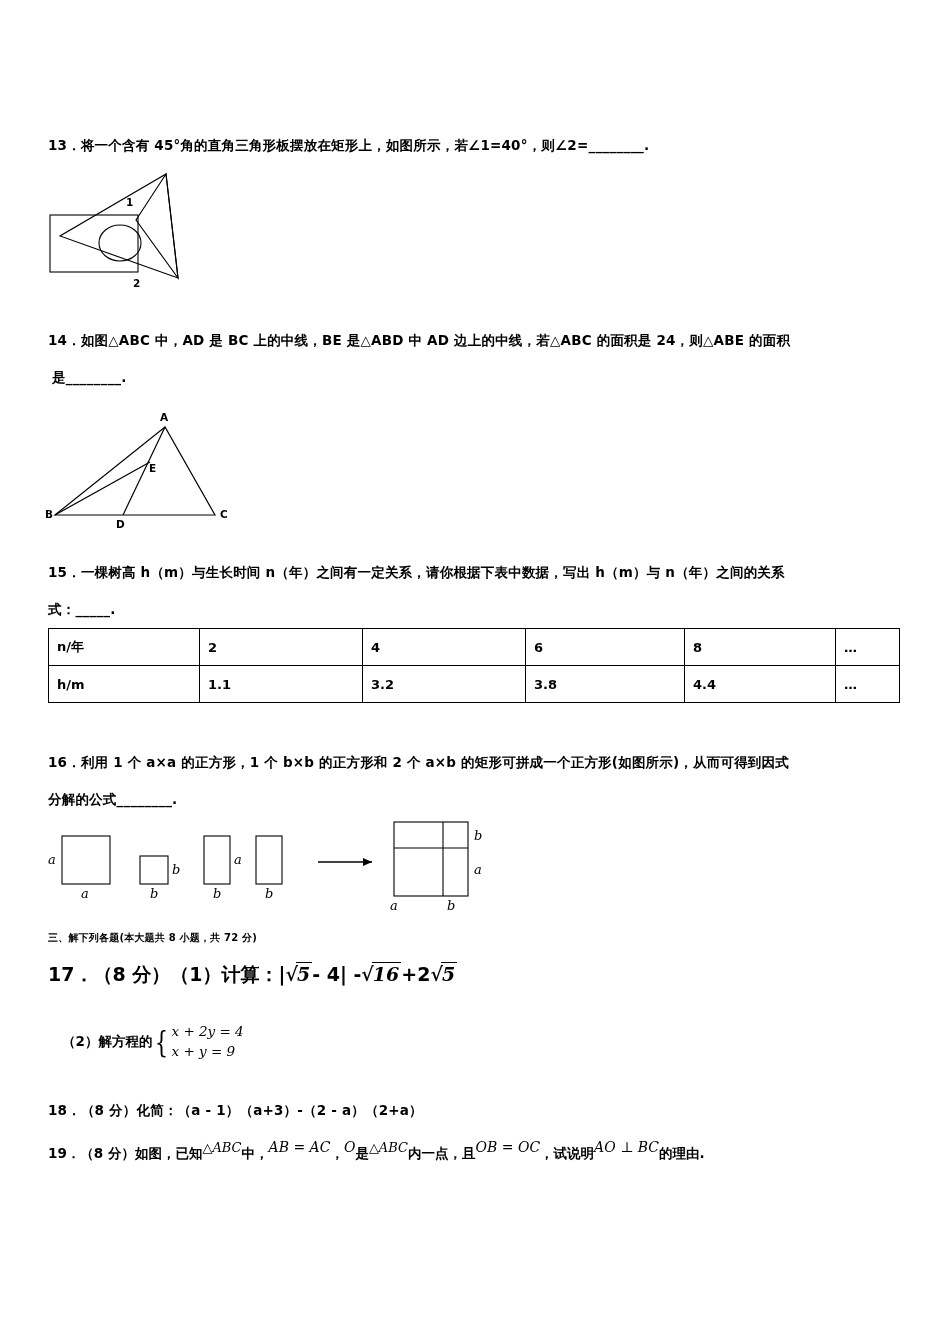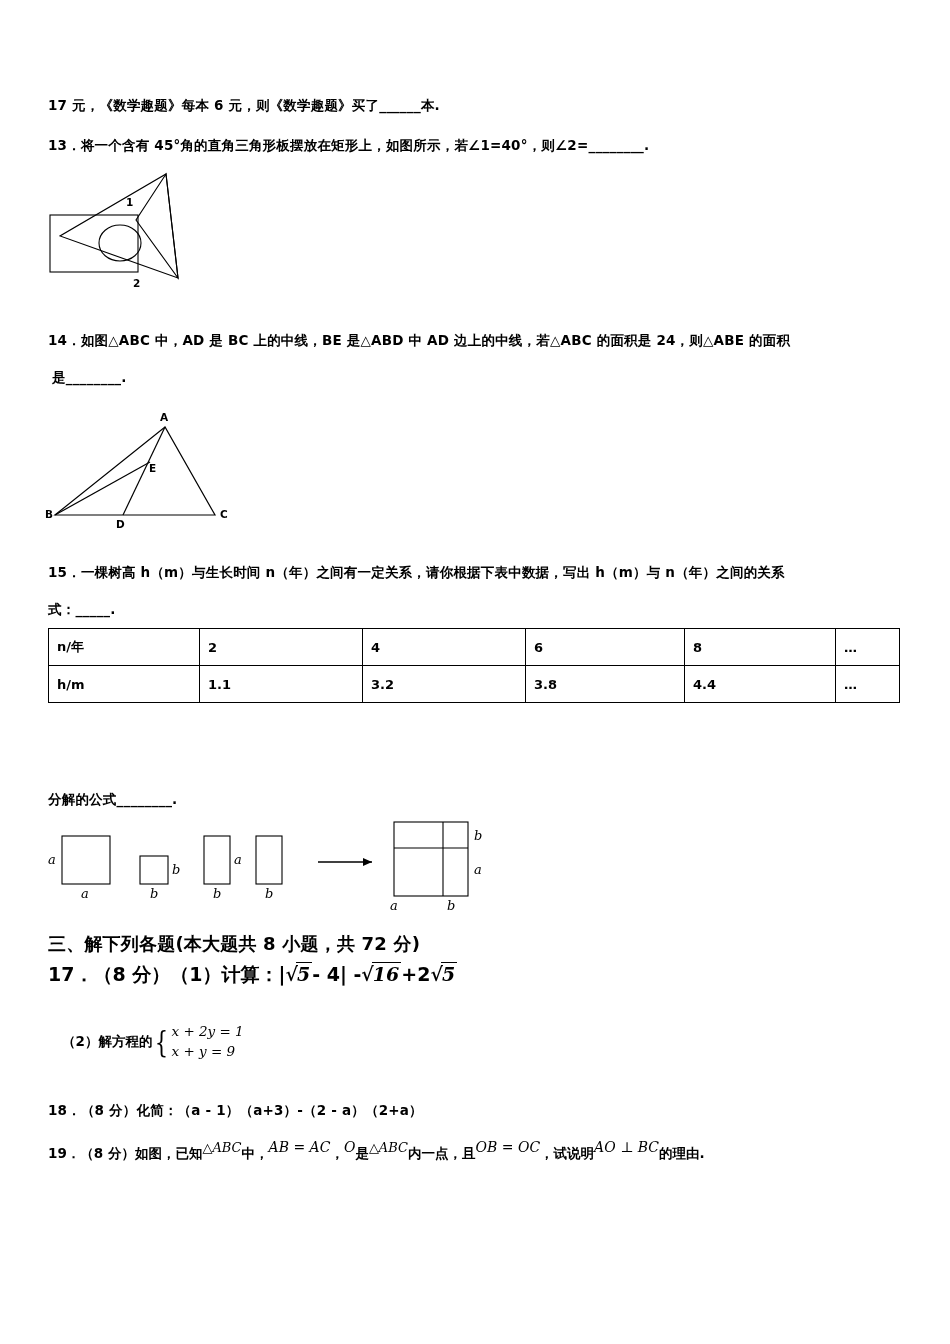--- a/index.html
+++ b/index.html
@@ -79,21 +79,20 @@
     font-style: italic;
     font-family: "DejaVu Serif", serif;
     font-weight: normal;
   }
 </style>
 </head>
 <body>
 
 <div class="page">
 
-  <div class="line b" style="left:48px; top:95px;">17 元，《数学趣题》每本 6 元，则《数学趣题》买了______本.</div>
 
   <div class="line b" style="left:48px; top:135px;">13．将一个含有 45°角的直角三角形板摆放在矩形上，如图所示，若∠1=40°，则∠2=________.</div>
 
   <div class="fig" style="left:44px; top:160px; width:200px; height:150px;">
     <svg width="200" height="150" viewBox="0 0 200 150">
       <rect x="6" y="55" width="88" height="57" fill="none" stroke="#000" stroke-width="1.1"></rect>
       <polygon points="122,14 134,118 16,76" fill="none" stroke="#000" stroke-width="1.1"></polygon>
       <polygon points="122,14 134,118 92,60" fill="none" stroke="#000" stroke-width="1.1"></polygon>
       <ellipse cx="76" cy="83" rx="21" ry="18" fill="none" stroke="#000" stroke-width="1.1"></ellipse>
     </svg>
@@ -134,20 +133,21 @@
       <td>h/m</td>
       <td>1.1</td>
       <td>3.2</td>
       <td>3.8</td>
       <td>4.4</td>
       <td>…</td>
     </tr>
   </tbody>
     </table>
 
+  <div class="line b" style="left:48px; top:752px;">16．利用 1 个 a×a 的正方形，1 个 b×b 的正方形和 2 个 a×b 的矩形可拼成一个正方形(如图所示)，从而可得到因式</div>
   <div class="line b" style="left:48px; top:789px;">分解的公式________.</div>
 
   <div class="fig" style="left:40px; top:818px; width:440px; height:98px;">
     <svg width="440" height="98" viewBox="0 0 440 98">
 
       <rect x="22" y="18" width="48" height="48" fill="none" stroke="#000" stroke-width="1.1"></rect>
 
       <rect x="100" y="38" width="28" height="28" fill="none" stroke="#000" stroke-width="1.1"></rect>
 
       <rect x="164" y="18" width="26" height="48" fill="none" stroke="#000" stroke-width="1.1"></rect>
@@ -168,28 +168,28 @@
     <div class="mi" style="position:absolute; left:194px; top:34px; font-size:13px;">a</div>
     <div class="mi" style="position:absolute; left:173px; top:68px; font-size:13px;">b</div>
     
     <div class="mi" style="position:absolute; left:225px; top:68px; font-size:13px;">b</div>
     <div class="mi" style="position:absolute; left:434px; top:10px; font-size:13px;">b</div>
     <div class="mi" style="position:absolute; left:434px; top:44px; font-size:13px;">a</div>
     <div class="mi" style="position:absolute; left:350px; top:80px; font-size:13px;">a</div>
     <div class="mi" style="position:absolute; left:407px; top:80px; font-size:13px;">b</div>
   </div>
 
-  <div class="line b" style="left:48px; top:930px; font-size:18px;">三、解下列各题(本大题共 8 小题，共 72 分)</div>
+  <div class="line b" style="left:48px; top:930px; font-size:10px;">三、解下列各题(本大题共 8 小题，共 72 分)</div>
 
   <div style="position:absolute; left:48px; top:962px; font-size:19px; font-weight:bold; white-space:nowrap;">
     <span>17．（8 分）（1）计算：|</span><span class="sqrt"><span class="radic">√</span><span class="rad-body">5</span></span><span>- 4| -</span><span class="sqrt"><span class="radic">√</span><span class="rad-body">16</span></span><span>+2</span><span class="sqrt"><span class="radic">√</span><span class="rad-body">5</span></span>
   </div>
 
   <div style="position:absolute; left:62px; top:1022px; font-size:13.5px; font-weight:bold; white-space:nowrap;">
-    <span>（2）解方程的</span><span class="brace">{</span><span class="eqns"><span style="display:block;">x + 2y = 1</span><span style="display:block;">x + y = 9</span></span>
+    <span>（2）解方程的</span><span class="brace">{</span><span class="eqns"><span style="display:block;">x + 2y = 4</span><span style="display:block;">x + y = 9</span></span>
   </div>
 
   <div class="line b" style="left:48px; top:1100px;">18．（8 分）化简：（a - 1）（a+3）-（2 - a）（2+a）</div>
 
   <div style="position:absolute; left:48px; top:1145px; font-size:13.5px; font-weight:bold; white-space:nowrap;">
     <span>19．（8 分）如图，已知</span><span class="mi" style="font-size:13px; position:relative; top:-6px;">△ABC</span><span>中，</span><span class="mi" style="font-size:14px; position:relative; top:-6px;">AB = AC</span><span>，</span><span class="mi" style="font-size:14px; position:relative; top:-6px;">O</span><span>是</span><span class="mi" style="font-size:13px; position:relative; top:-6px;">△ABC</span><span>内一点，且</span><span class="mi" style="font-size:14px; position:relative; top:-6px;">OB = OC</span><span>，试说明</span><span class="mi" style="font-size:14px; position:relative; top:-6px;">AO ⊥ BC</span><span>的理由.</span>
   </div>
 
 </div>
 

